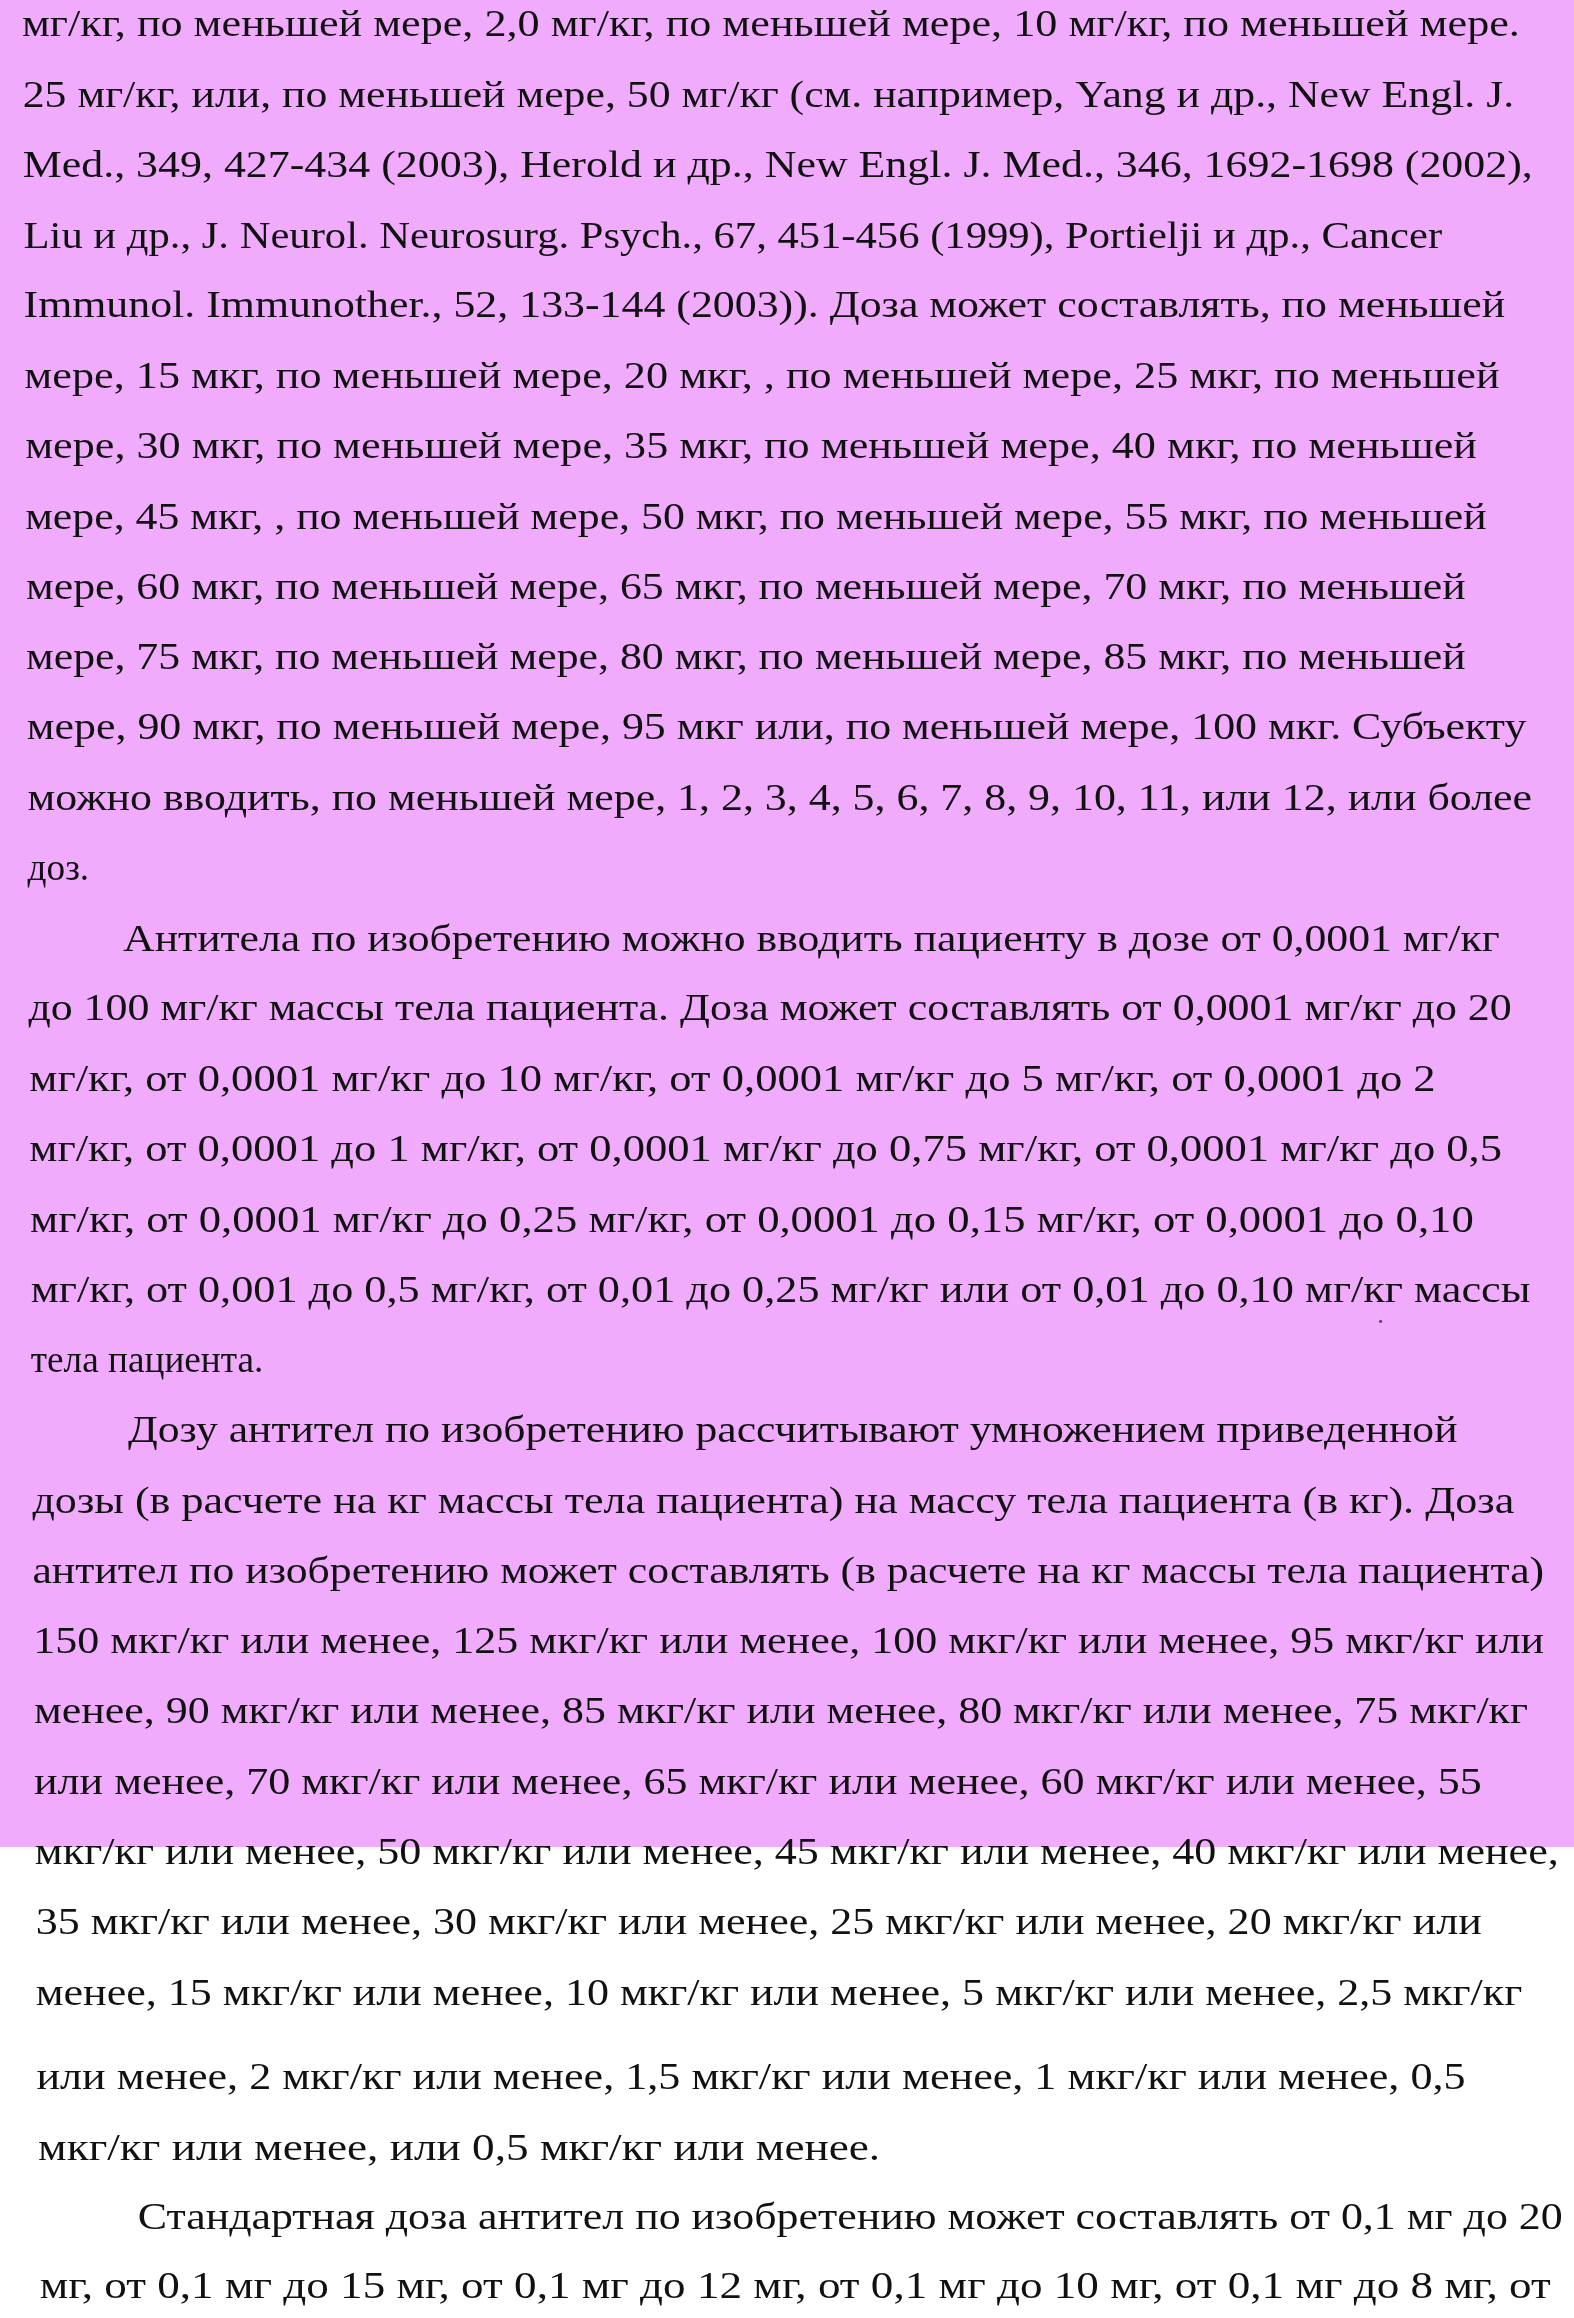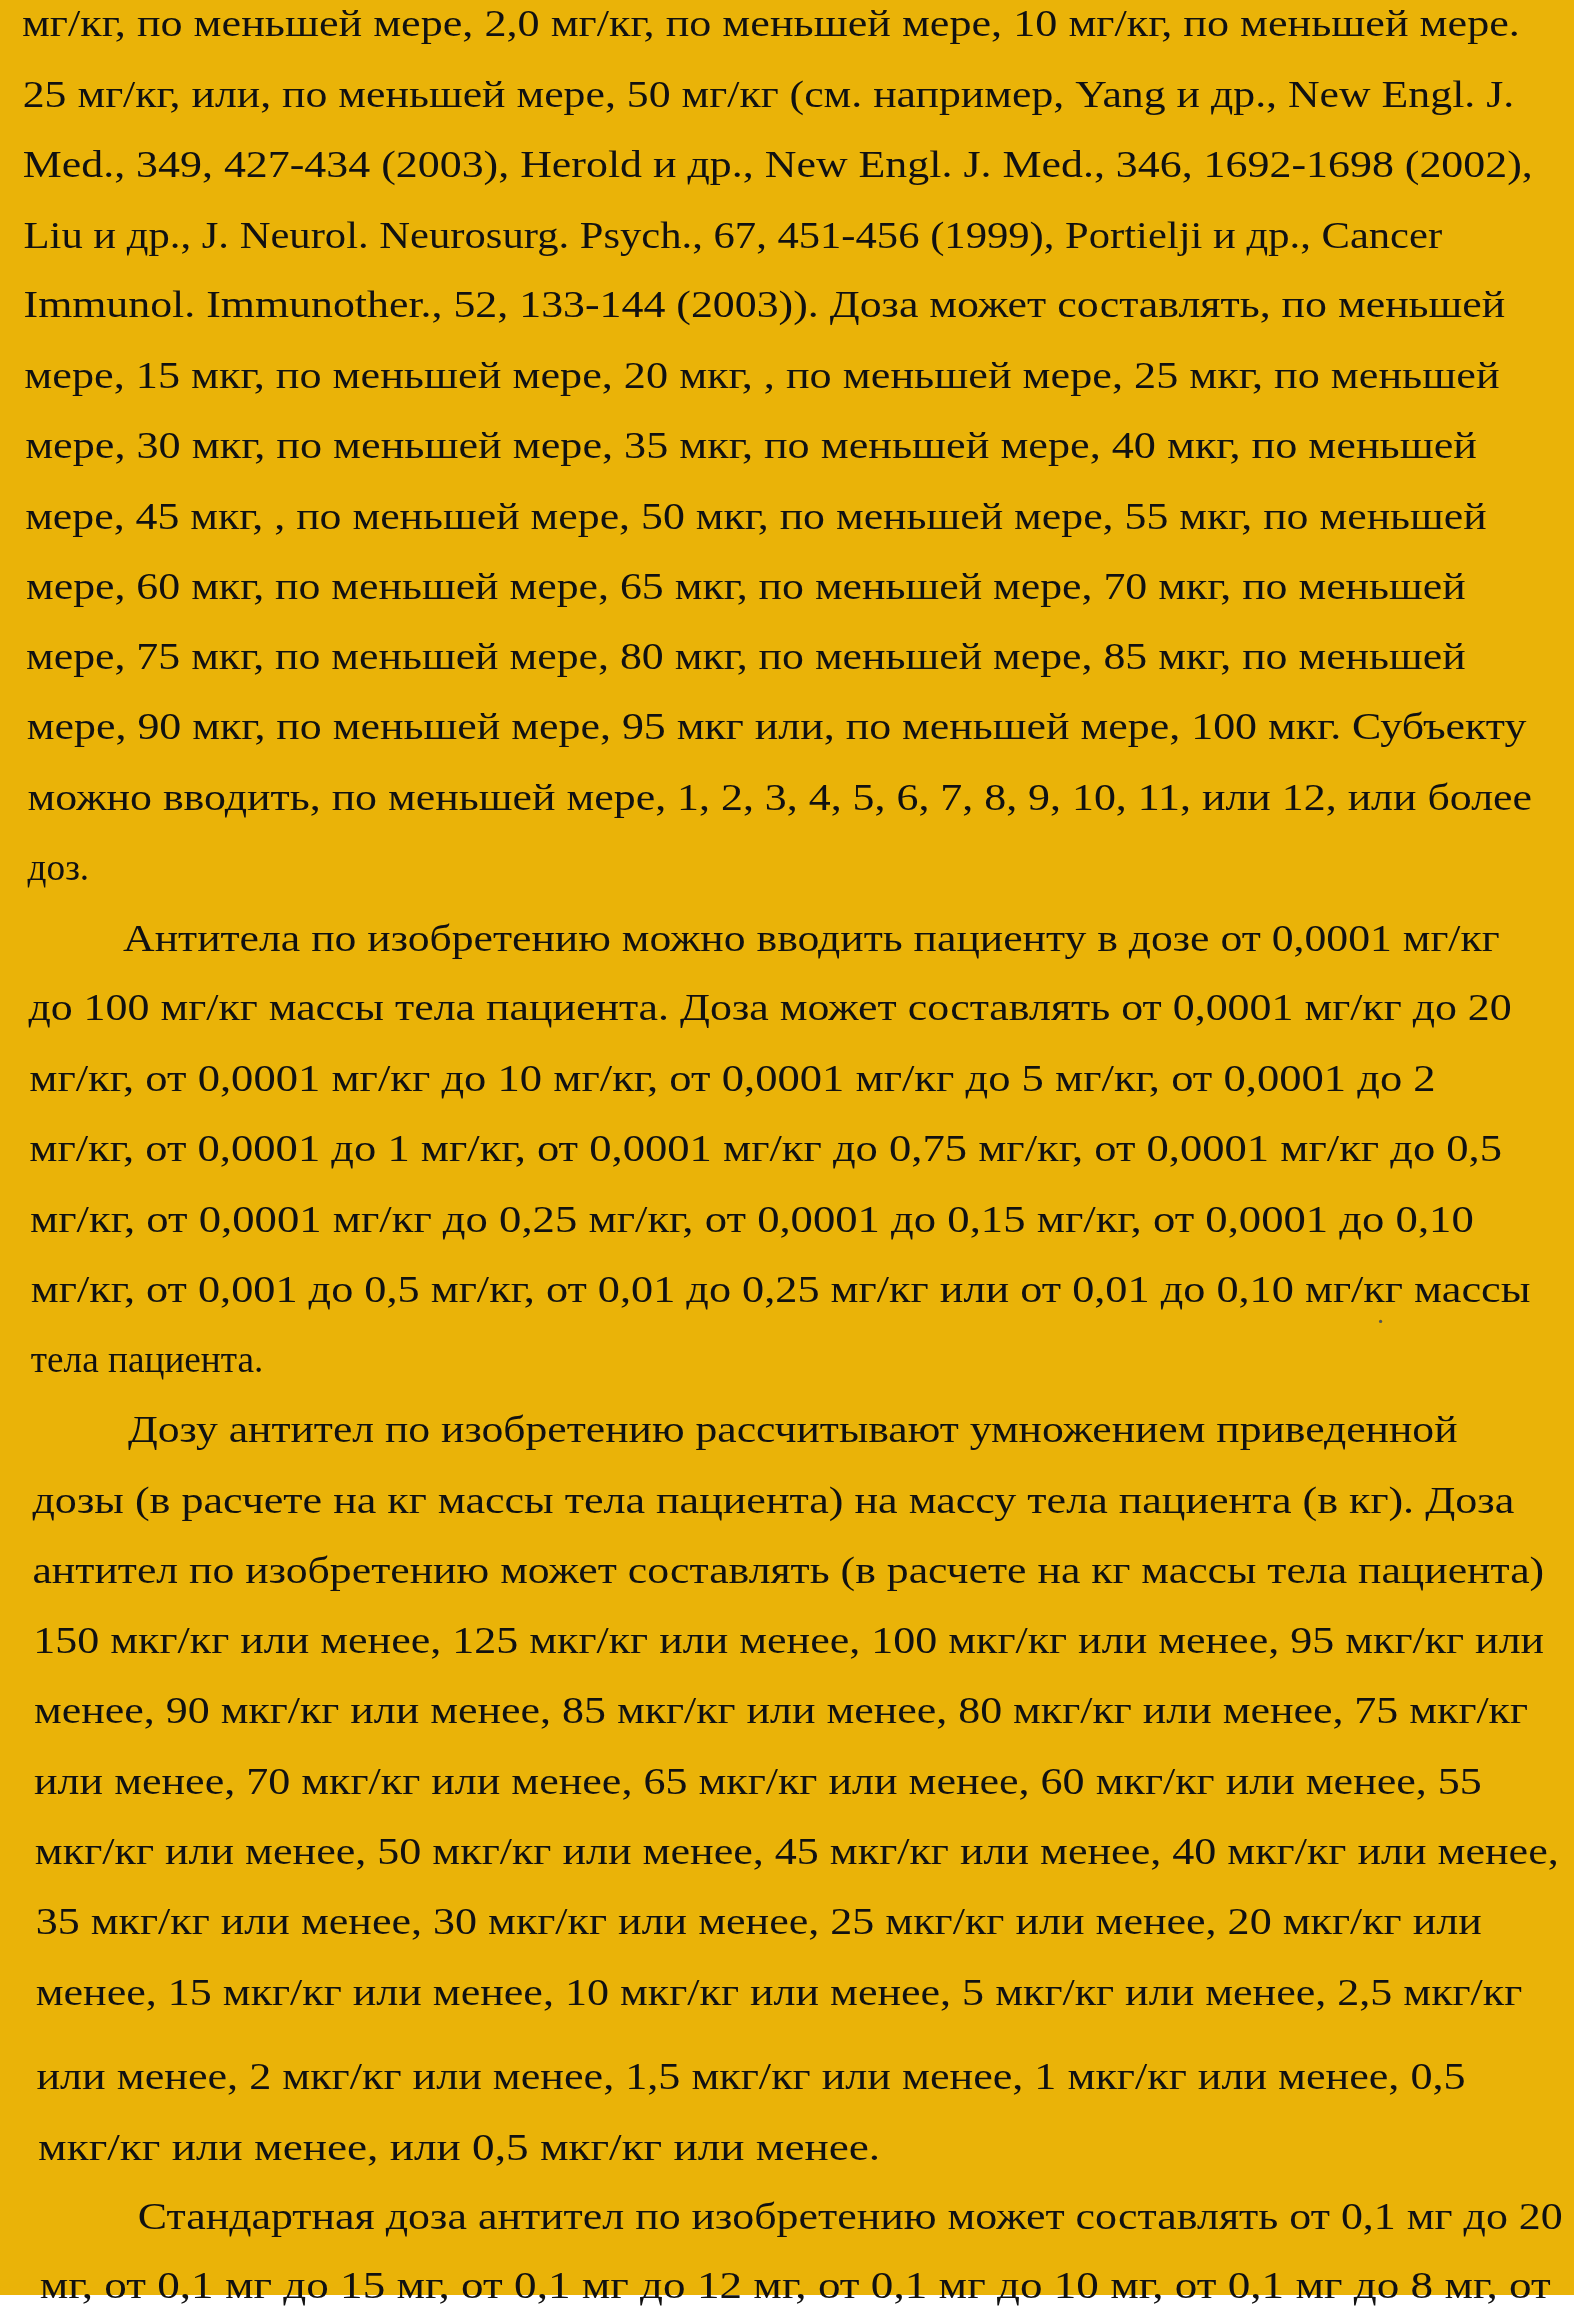--- a/index.html
+++ b/index.html
@@ -1,17 +1,17 @@
 <!DOCTYPE html>
 <html style="font-size:13px"><head>
 <meta charset="utf-8">
 <style>
   html, body { margin: 0; padding: 0; background: #ffffff; }
   body { width: 1575px; height: 2319px; overflow: hidden; position: relative; }
-  #page { position: absolute; left: 0; top: 0; width: 1575px; height: 2295px; background: #eab308; }
+  #page { position: absolute; left: 0; top: 0; width: 1575px; height: 1847px; background: #f0abfc; }
   #page svg { position: absolute; left: 0; top: 0; }
   .ln { font-family: "Liberation Serif", "DejaVu Serif", serif; font-size: 46px; fill: #111111; }
   .speck { fill: #555555; }
 </style>
 </head>
 <body>
 
 <div id="page">
   <svg id="canvas" width="1575" height="2319" viewBox="0 0 1945 2864" xmlns="http://www.w3.org/2000/svg">
 

